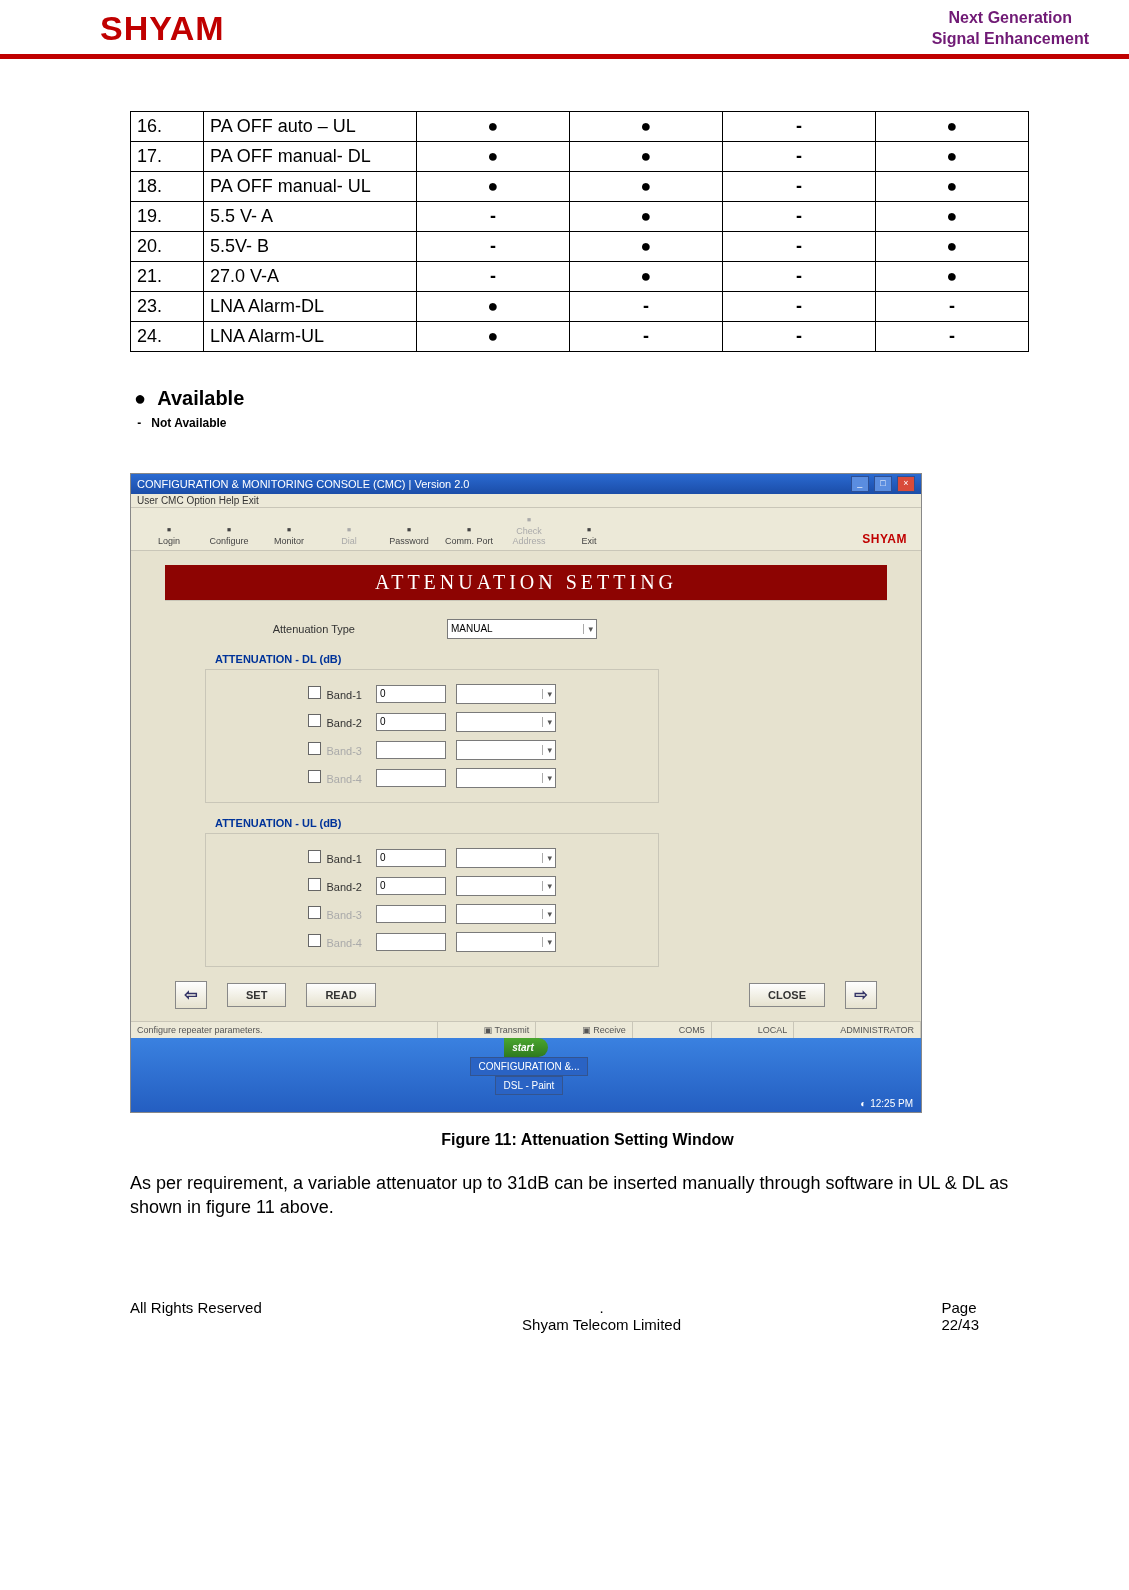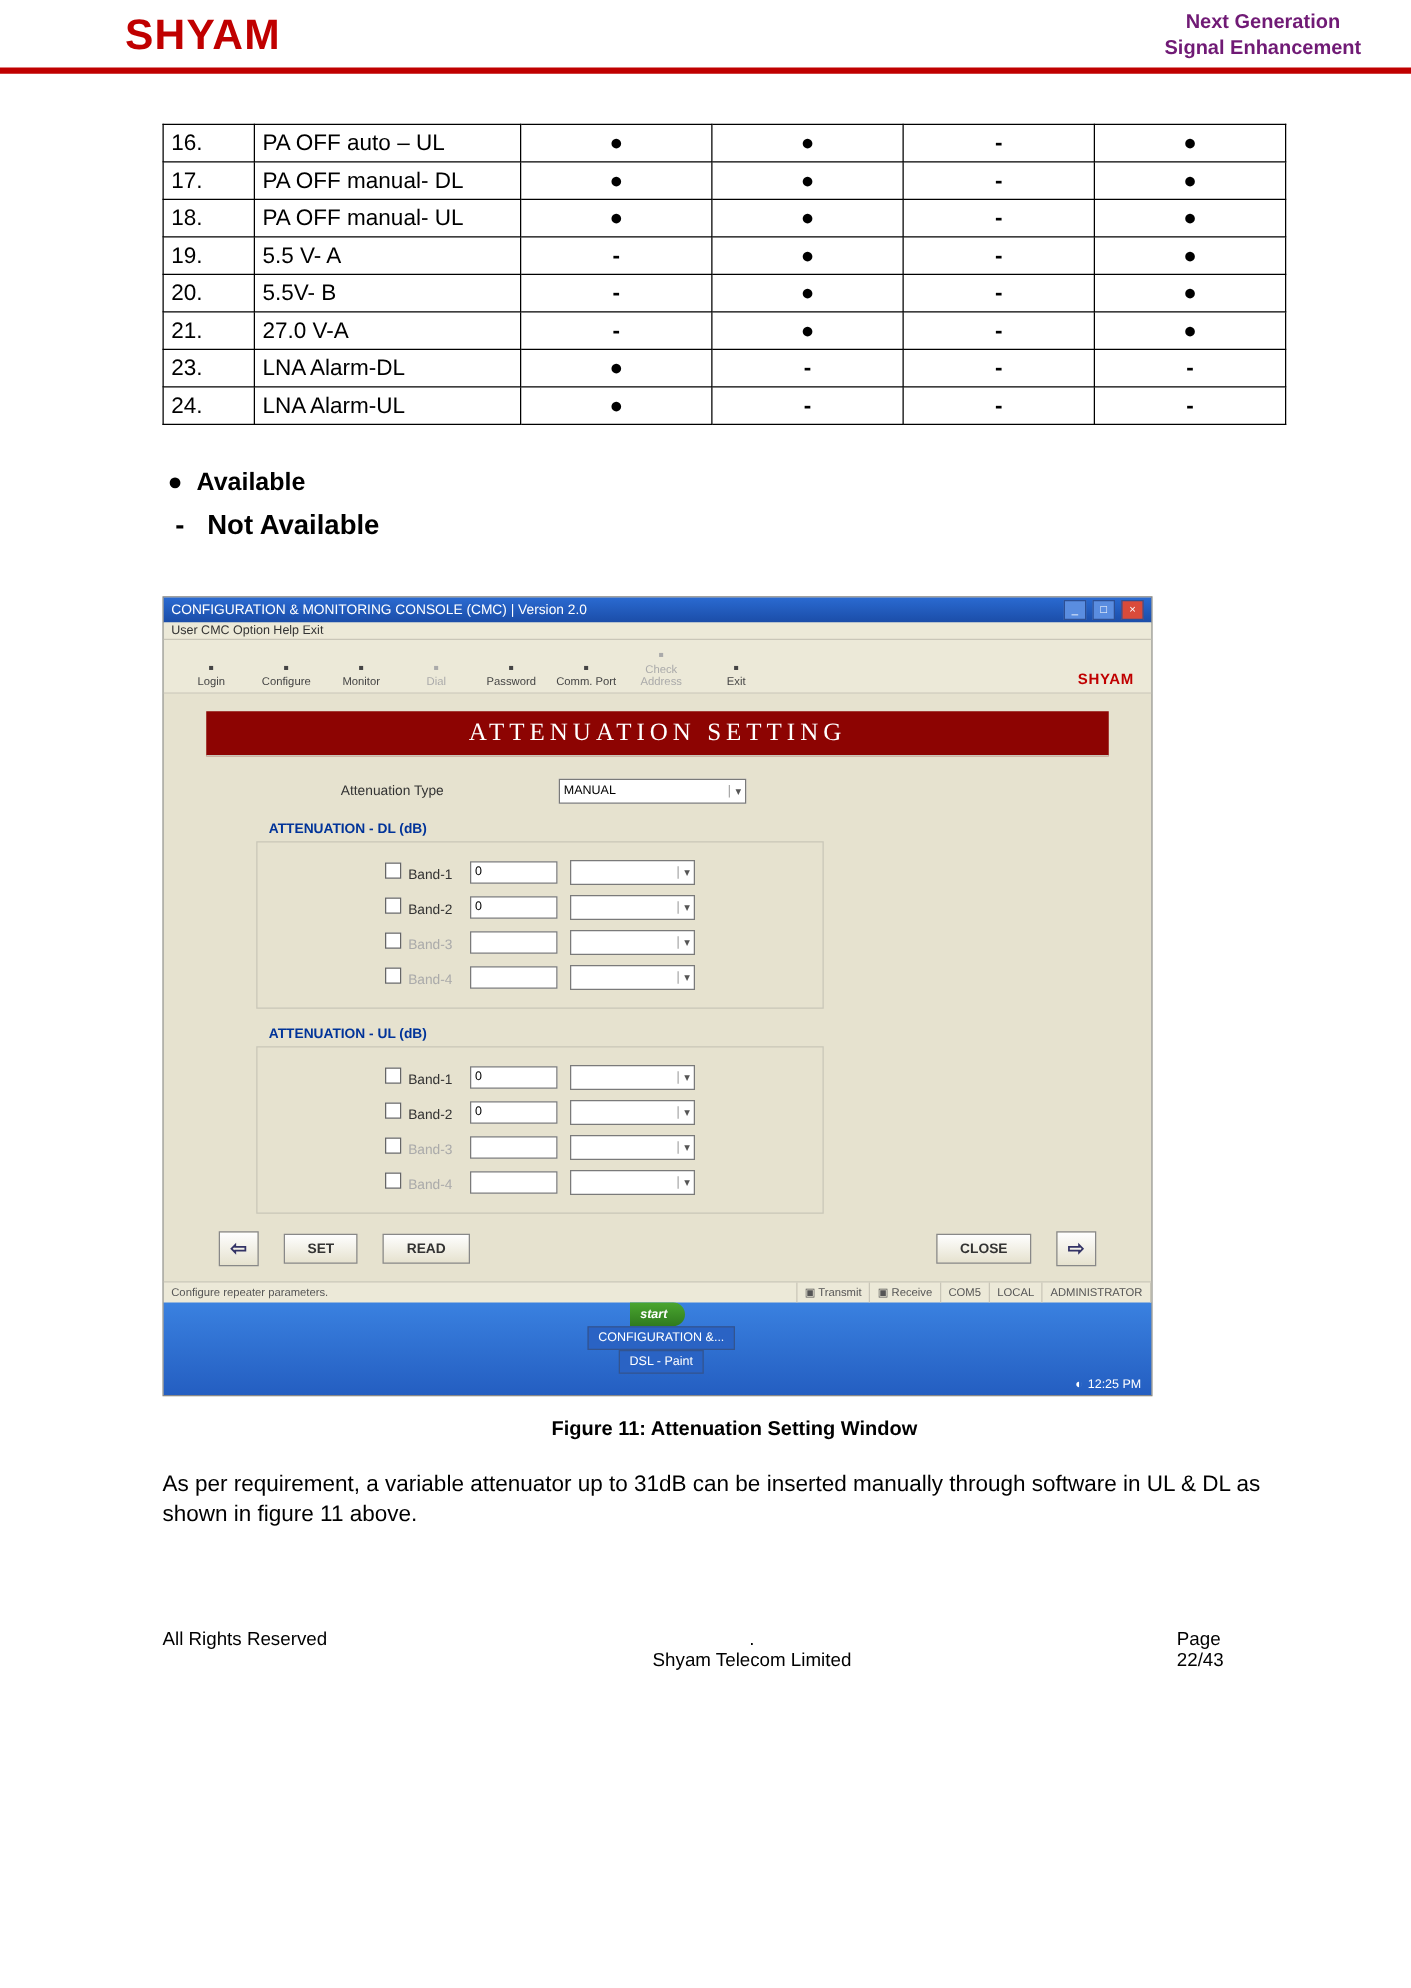--- a/index.html
+++ b/index.html
@@ -26,39 +26,40 @@
   }
   .tagline {
     color: #701a75;
     font-weight: bold;
     font-size: 16px;
     text-align: center;
     line-height: 1.3;
   }
   .content {
     padding: 40px 84px 20px 130px;
+    margin-top: 12px;
   }
   table.alarm {
     border-collapse: collapse;
     width: 850px;
     table-layout: fixed;
     margin-bottom: 30px;
   }
   table.alarm td {
     border: 1px solid #000;
     padding: 4px 6px;
     font-size: 18px;
     vertical-align: top;
   }
   table.alarm td.num { width: 60px; text-align: left; }
   table.alarm td.name { width: 200px; }
   table.alarm td.c { width: 140px; text-align: center; font-weight: bold; font-size: 18px; }
   .legend { margin: 0 0 40px 4px; font-weight: bold; font-size: 17px; }
   .legend .bullet { font-size: 20px; line-height: 1.6; }
-  .legend .dash { font-size: 22px; line-height: 1.6; }
+  .legend .dash { font-size: 12px; line-height: 1.6; }
 
   .screenshot {
     width: 790px;
     border: 1px solid #888;
     font-size: 11px;
     background: #ece9d8;
   }
   .ss-titlebar {
     background: linear-gradient(#2a6ad1, #1b4da8);
     color: #fff;
@@ -106,21 +107,21 @@
   .ss-cb { width:11px; height:11px; border:1px solid #666; display:inline-block; margin-right:6px; background:#fff; }
   .ss-btnbar { display:flex; align-items:center; gap:20px; padding:14px 10px 6px 10px; }
   .ss-arrow {
     width:30px; height:26px; border:1px solid #888; background:linear-gradient(#fefefe,#e6e2cf);
     display:flex; align-items:center; justify-content:center; font-size:16px; color:#336; font-weight:bold;
   }
   .ss-btn {
     border:1px solid #888; background:linear-gradient(#fefefe,#e6e2cf);
     padding:5px 18px; font-size:11px; font-weight:bold; color:#333;
   }
-  .ss-status { background:#ece9d8; border-top:1px solid #c9c6b8; display:flex; font-size:9px; color:#555; }
+  .ss-status { background:#ece9d8; border-top:1px solid #c9c6b8; display:flex; font-size:9px; color:#555;gap:40px; }
   .ss-status .cell { border-right:1px solid #c9c6b8; padding:3px 6px; }
   .ss-status .grow { flex:1; }
   .ss-taskbar { background:linear-gradient(#3a81e0,#245ec1); color:#fff; display:flex; align-items:center; font-size:10px;flex-direction:column; }
   .ss-taskbar .start { background:linear-gradient(#4aa62f,#2f7a1e); padding:4px 14px 4px 8px; font-style:italic; font-weight:bold; border-radius:0 10px 10px 0; }
   .ss-taskbar .task { background:#2a63c4; margin-left:6px; padding:3px 8px; border:1px solid #33548f;}
   .ss-taskbar .tray { margin-left:auto; padding:3px 8px; display:flex; gap:4px; align-items:center;}
 
   .caption { text-align:center; font-weight:bold; margin:18px 0 22px 0; font-size:16px; }
   .para { font-size:18px; line-height:1.35; }
 

